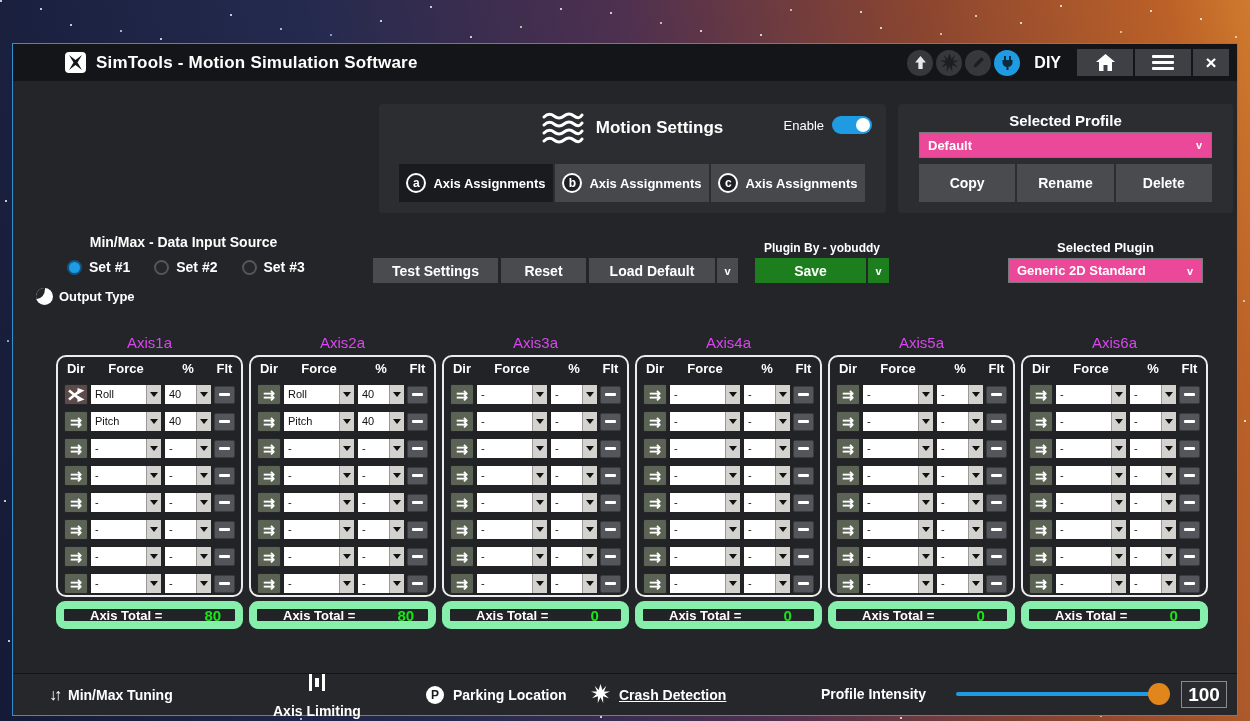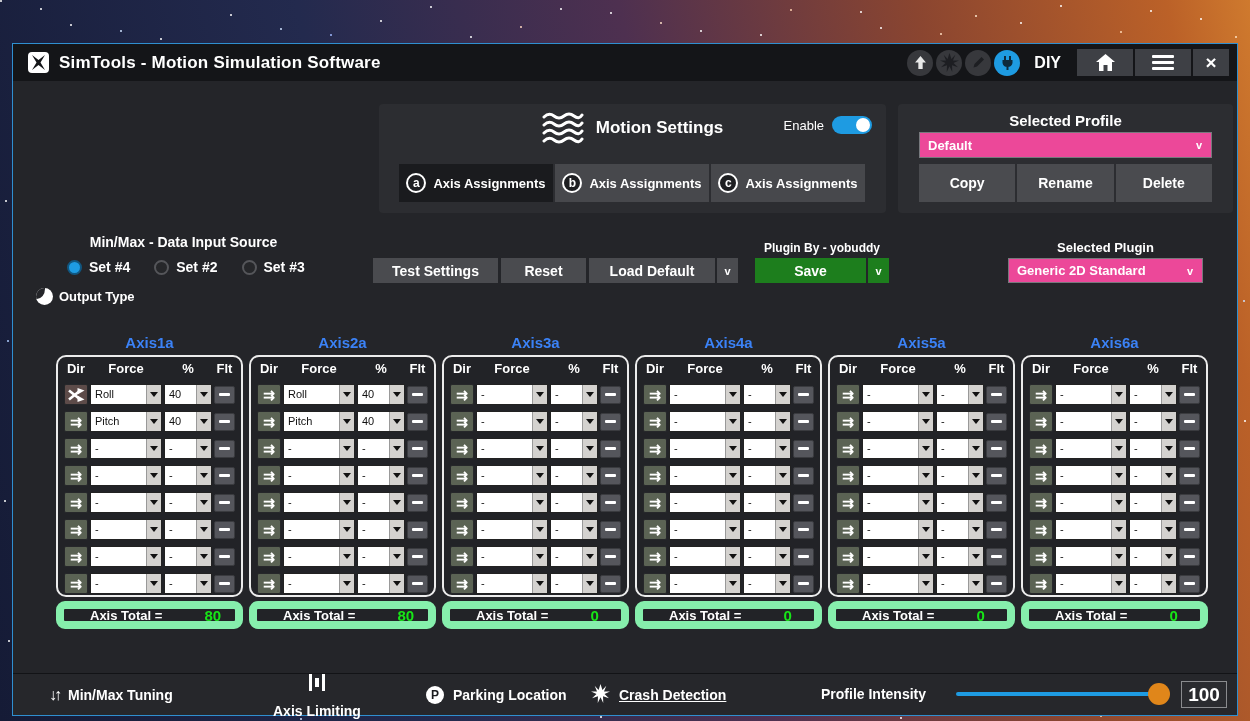--- a/index.html
+++ b/index.html
@@ -10,21 +10,21 @@
     box-shadow: 40px 8px #fff, 120px 30px #cfe2ff, 230px 14px #fff, 330px 34px #9fb8ff, 430px 6px #fff,
      520px 26px #ffd9c0, 610px 12px #fff, 700px 30px #fff, 790px 9px #ffd0b0, 880px 27px #fff,
      975px 15px #ffe9d0, 1060px 5px #fff, 1120px 31px #ffd9b5, 1200px 18px #fff, 1235px 36px #ffe2c2,
      15px 60px #aecdff, 70px 24px #fff, 160px 38px #fff, 280px 28px #cfe2ff, 380px 20px #fff,
      470px 36px #fff, 560px 8px #fff, 660px 22px #ffe0c8, 760px 34px #fff, 860px 11px #fff,
      940px 33px #ffdcc0, 1020px 22px #fff, 1150px 10px #fff, 1243px 300px #cfe2ff, 1244px 420px #fff,
      5px 200px #fff, 7px 340px #aecdff, 4px 500px #fff, 8px 640px #fff, 600px 716px #fff, 300px 718px #cfe2ff,
      900px 717px #fff, 1100px 715px #ffd9b5; }
   
   .window { position:absolute; left:12px; top:43px; width:1226px; height:673px; background:#242529; border:1px solid #2f8fd0; }
-  .titlebar { position:absolute; left:0; top:0; width:100%; height:37px; background:#141518; display:flex; align-items:center; }
+  .titlebar { position:absolute; left:0; top:0; width:100%; height:37px; background:#141518; display:flex; align-items:center;padding-left:37px; }
   .logo { margin-left:14px; display:flex; }
   .app-title { color:#fff; font-weight:bold; font-size:17px; margin-left:9px; letter-spacing:.2px; }
   .tb-right { position:absolute; right:8px; top:0; height:37px; display:flex; align-items:center; gap:6px; }
   .circ { width:26px; height:26px; border-radius:50%; background:#37383c; display:flex; align-items:center; justify-content:center; color:#e8e8e8; font-weight:bold; font-size:14px; }
   .circ.power { background:#1e9be2; }
   .diy { color:#fff; font-weight:bold; font-size:16px; margin:0 10px 0 8px; }
   .winbtns { display:flex; gap:2px; }
   .winbtn { width:56px; height:27px; background:#3e4045; display:flex; align-items:center; justify-content:center; color:#fff; }
   .winbtn.close-b { width:36px; font-size:19px; font-weight:bold; }
   .hamburger { display:flex; flex-direction:column; gap:3px; }
@@ -85,21 +85,21 @@
   .btn-savev { left:855px; width:21px; background:#1d7e1d; font-size:11px; }
   .plugin-by { position:absolute; left:742px; top:197px; width:134px; text-align:center; color:#fff; font-weight:bold; font-size:12px; }
   .sp-title { position:absolute; left:995px; top:196px; width:195px; text-align:center; color:#fff; font-weight:bold; font-size:13px; }
   .sp-dd { position:absolute; left:995px; top:214px; width:195px; height:25px; }
   .output-type { position:absolute; left:23px; top:244px; display:flex; align-items:center; gap:6px; }
   .ot-icon { width:17px; height:17px; border-radius:50%; background:#fff; position:relative; overflow:hidden; }
   .ot-icon::before { content:""; position:absolute; left:0; top:0; width:9px; height:11px; background:#242529; border-radius:0 0 90% 0; }
   .ot-label { color:#fff; font-weight:bold; font-size:13px; }
   
   .axis-col { position:absolute; top:290px; width:187px; }
-  .axis-name { text-align:center; color:#3b82f6; font-weight:bold; font-size:15px; }
+  .axis-name { text-align:center; color:#d946ef; font-weight:normal; font-size:15px; }
   .axis-box { margin-top:4px; height:242px; background:#222327; border:2px solid #ececec; border-radius:10px; padding:2px 6px 0 6px; }
   .ax-hrow { display:flex; justify-content:space-between; align-items:center; height:19px; color:#fff; font-weight:bold; font-size:13px; }
   .ax-hrow .h-dir { width:24px; text-align:center; }
   .ax-hrow .h-force { width:72px; text-align:center; }
   .ax-hrow .h-pct { width:48px; text-align:center; }
   .ax-hrow .h-flt { width:21px; text-align:center; }
   .ax-row { display:flex; justify-content:space-between; align-items:center; margin-top:6px; height:21px; }
   .dir-badge { width:24px; height:21px; background:#5b6354; border:1px solid #26272a; border-radius:2px; color:#fff; display:flex; align-items:center; justify-content:center; font-size:14px; font-weight:bold; }
   .dir-badge.crossed { background:#5d4b49; }
   .wsel { height:21px; background:#fff; border:1px solid #222; display:flex; align-items:stretch; }
@@ -228,21 +228,21 @@
         <button class="gbtn">Rename</button>
         <button class="gbtn">Delete</button>
       </div>
   </div>
 
   <div class="inputsrc">
     <div class="is-title">Min/Max - Data Input Source</div>
     <div class="radios" id="input-radios">
         <label class="radio-item">
           <span class="radio-dot sel"></span>
-          <span class="radio-label">Set #4</span>
+          <span class="radio-label">Set #1</span>
         </label>
         <label class="radio-item">
           <span class="radio-dot"></span>
           <span class="radio-label">Set #2</span>
         </label>
         <label class="radio-item">
           <span class="radio-dot"></span>
           <span class="radio-label">Set #3</span>
         </label>
       </div>

